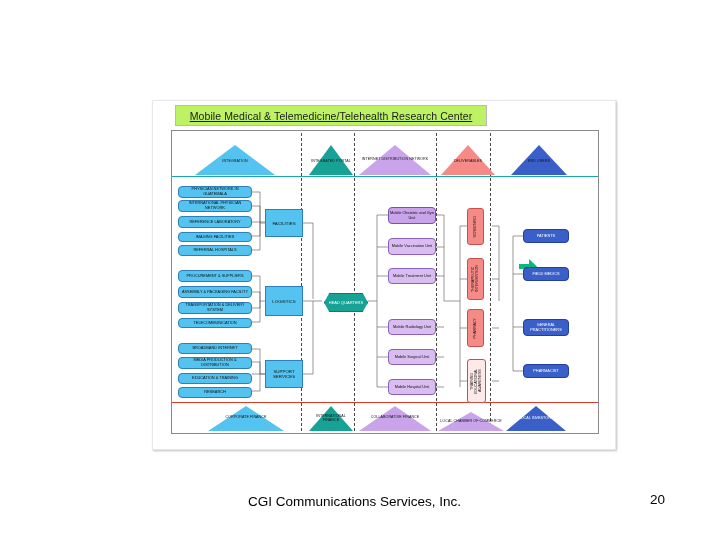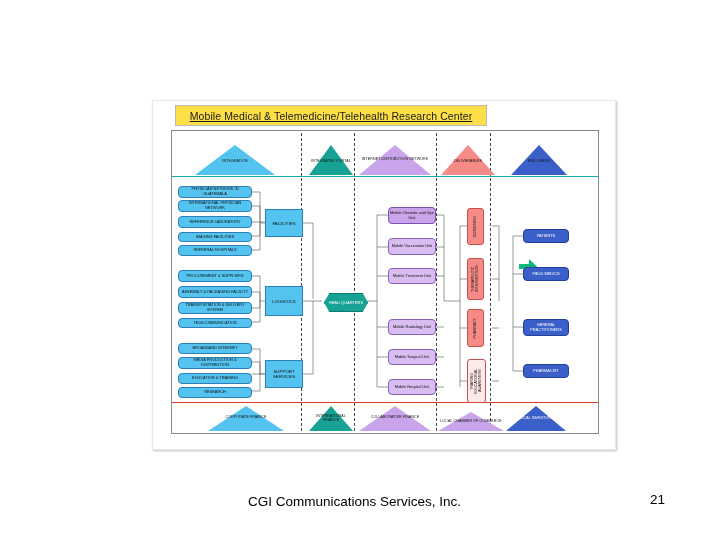--- a/index.html
+++ b/index.html
@@ -22,21 +22,21 @@
     background:#ffffff;
     box-shadow:1px 1px 2px rgba(0,0,0,.25);
     border:1px solid #e8e8e8;
   }
 
   
   #title-box{
     position:absolute;left:22px;top:4px;
     width:310px;height:19px;
     border:1px solid #b9b9b9;
-    background:#fde047;
+    background:#bef264;
     display:flex;align-items:center;justify-content:center;
   }
   #title-box span{
     font-size:10.5px;color:#1a1a1a;
     text-decoration:underline;
     white-space:nowrap;
     letter-spacing:.1px;
   }
 
   
@@ -390,15 +390,15 @@
         <span>GENERAL PRACTITIONERS</span>
       </div>
       <div class="rbox navy" style="left:351px;top:233px;width:46px;height:14px;">
         <span>PHARMACIST</span>
       </div>
 
     </div>
   </div>
 
   <div id="footer-text">CGI Communications Services, Inc.</div>
-  <div id="page-num">21</div>
+  <div id="page-num">20</div>
 
 </div>
 
 </body></html>

